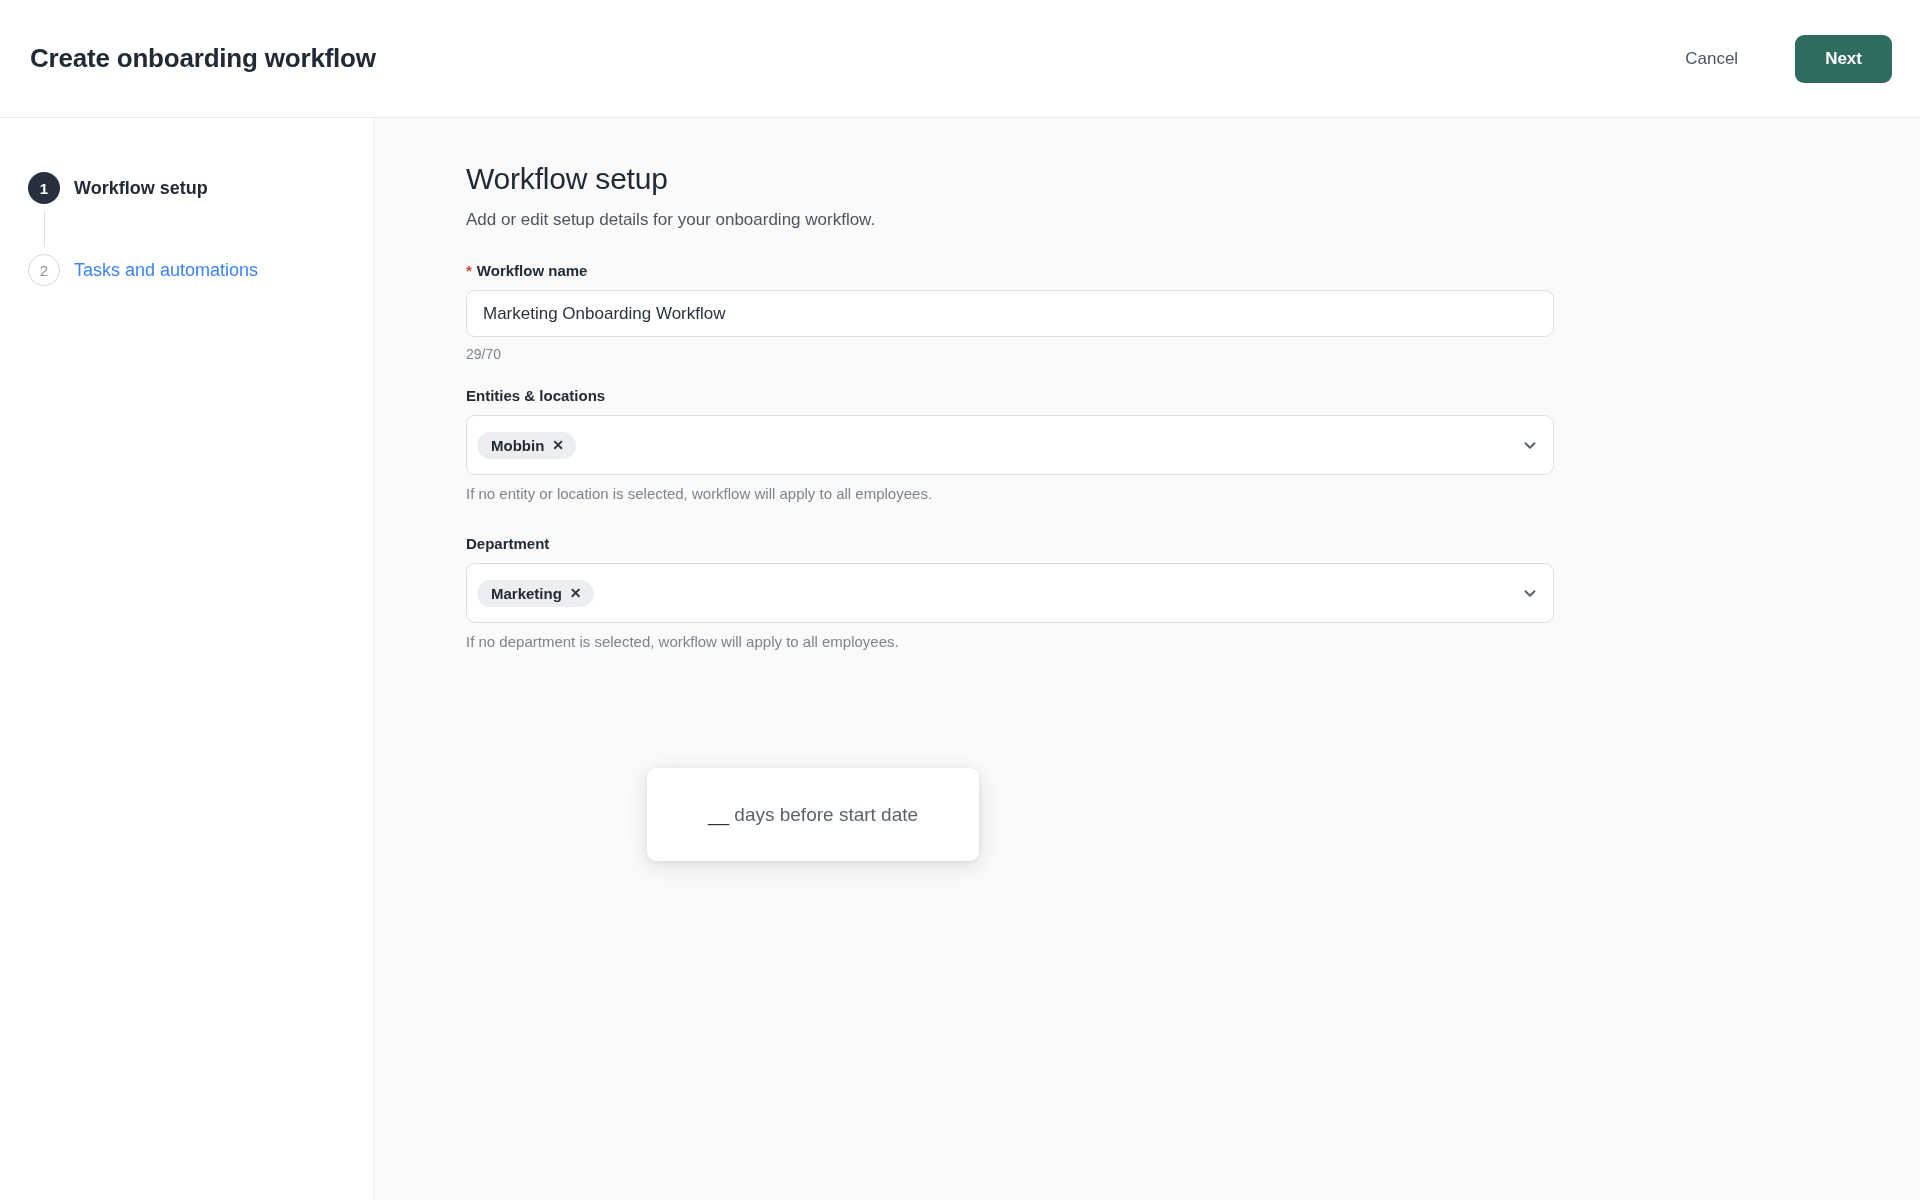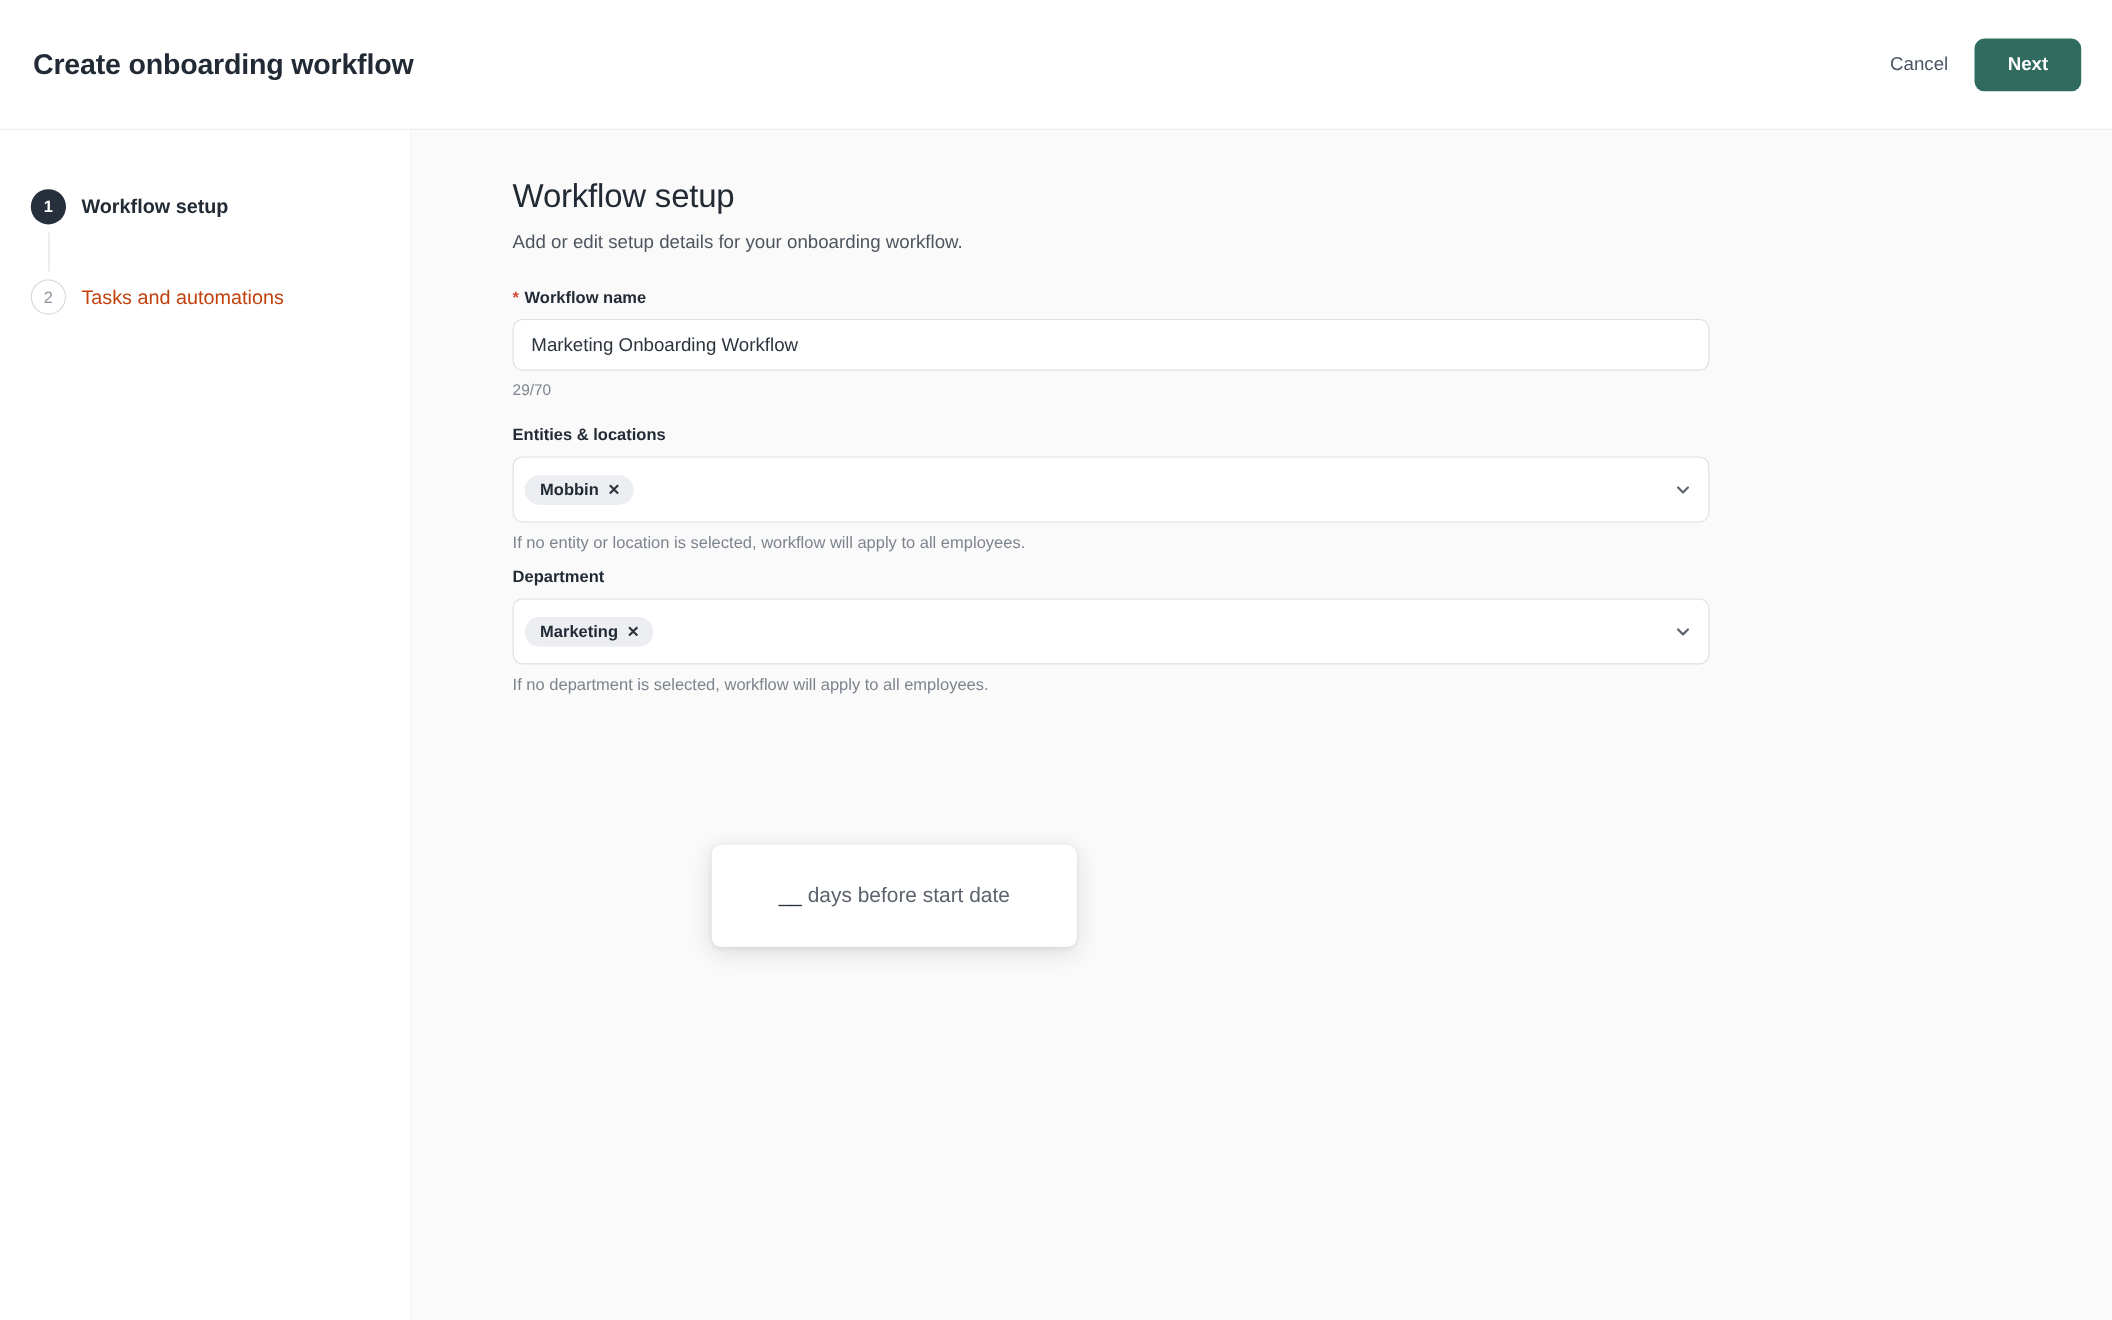--- a/index.html
+++ b/index.html
@@ -29,42 +29,42 @@
   }
   .topbar-actions { margin-left: auto; display: flex; align-items: center; gap: 8px; }
   .btn-cancel {
     font-size: 17px; color: #4b5563; background: transparent;
     border: none; cursor: pointer; padding: 10px 16px;
     font-family: inherit;
   }
   .btn-next {
     font-size: 17px; font-weight: 700; color: #ffffff;
     background: #2f6b5f; border: none; border-radius: 9px;
-    padding: 14px 30px; cursor: pointer; font-family: inherit;
+    padding: 14px 30px; cursor: pointer; font-family: inherit; margin-left: 33px;
   }
 
   
   .sidebar {
     position: absolute; top: 118px; left: 0;
     width: 374px; height: 1082px;
     background: #ffffff;
     border-right: 1px solid #eceef0;
     padding: 52px 0 0 28px;
   }
   .step { display: flex; align-items: center; gap: 14px; height: 36px; cursor: pointer; }
   .step-badge {
     width: 32px; height: 32px; border-radius: 50%;
     display: flex; align-items: center; justify-content: center;
     font-size: 15px; font-weight: 600; flex: 0 0 32px;
   }
   .step-badge.active { background: #262f3b; color: #ffffff; }
   .step-badge.inactive { background: #ffffff; color: #8b929b; border: 1px solid #d3d7dd; font-weight: 400; }
   .step-label { font-size: 18px; }
   .step-label.active { color: #222b35; font-weight: 700; }
-  .step-label.inactive { color: #c2410c; font-weight: 400; }
+  .step-label.inactive { color: #3b82f6; font-weight: 400; }
   .step-connector { width: 1px; height: 36px; background: #dcdfe3; margin: 5px 0 5px 16px; }
 
   
   .main {
     position: absolute; top: 118px; left: 374px;
     width: 1546px; height: 1082px;
     background: #fafafa;
     overflow: hidden;
   }
   .content { padding: 44px 0 0 92px; width: 1280px; }
@@ -191,21 +191,21 @@
           </span>
           <span class="chevron">
             <svg viewBox="0 0 20 20" fill="none" stroke="currentColor" stroke-width="2.2" stroke-linecap="round" stroke-linejoin="round">
                 <path d="M5 8l5 5 5-5"></path>
               </svg>
           </span>
         </div>
         <div class="helper">If no entity or location is selected, workflow will apply to all employees.</div>
       </div>
 
-      <div class="field" style="margin-top:14px;">
+      <div class="field" style="margin-top:33px;">
         <div class="field-label">
           <span>Department</span>
         </div>
         <div class="multi-select" style="margin-top:11px;">
           <span class="chip">
             <span>Marketing</span>
             <span class="chip-x">✕</span>
           </span>
           <span class="chevron">
             <svg viewBox="0 0 20 20" fill="none" stroke="currentColor" stroke-width="2.2" stroke-linecap="round" stroke-linejoin="round">

